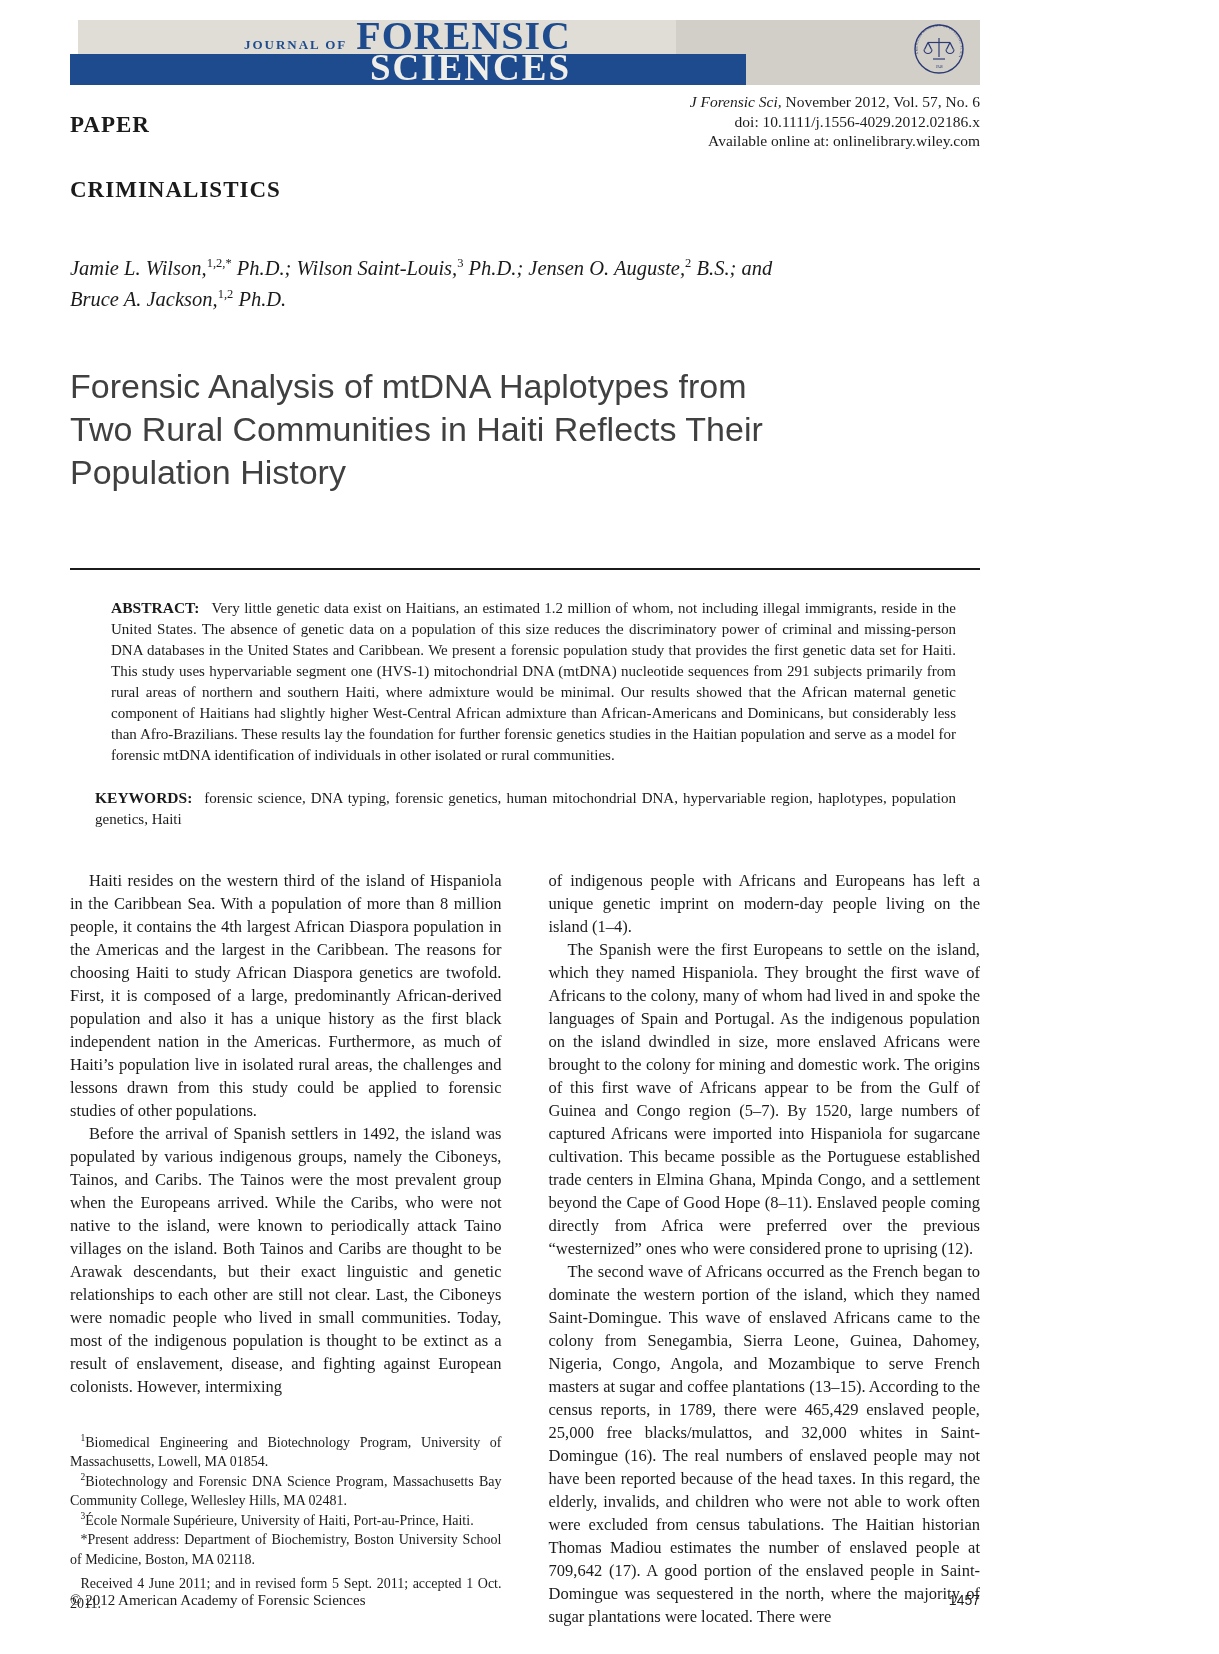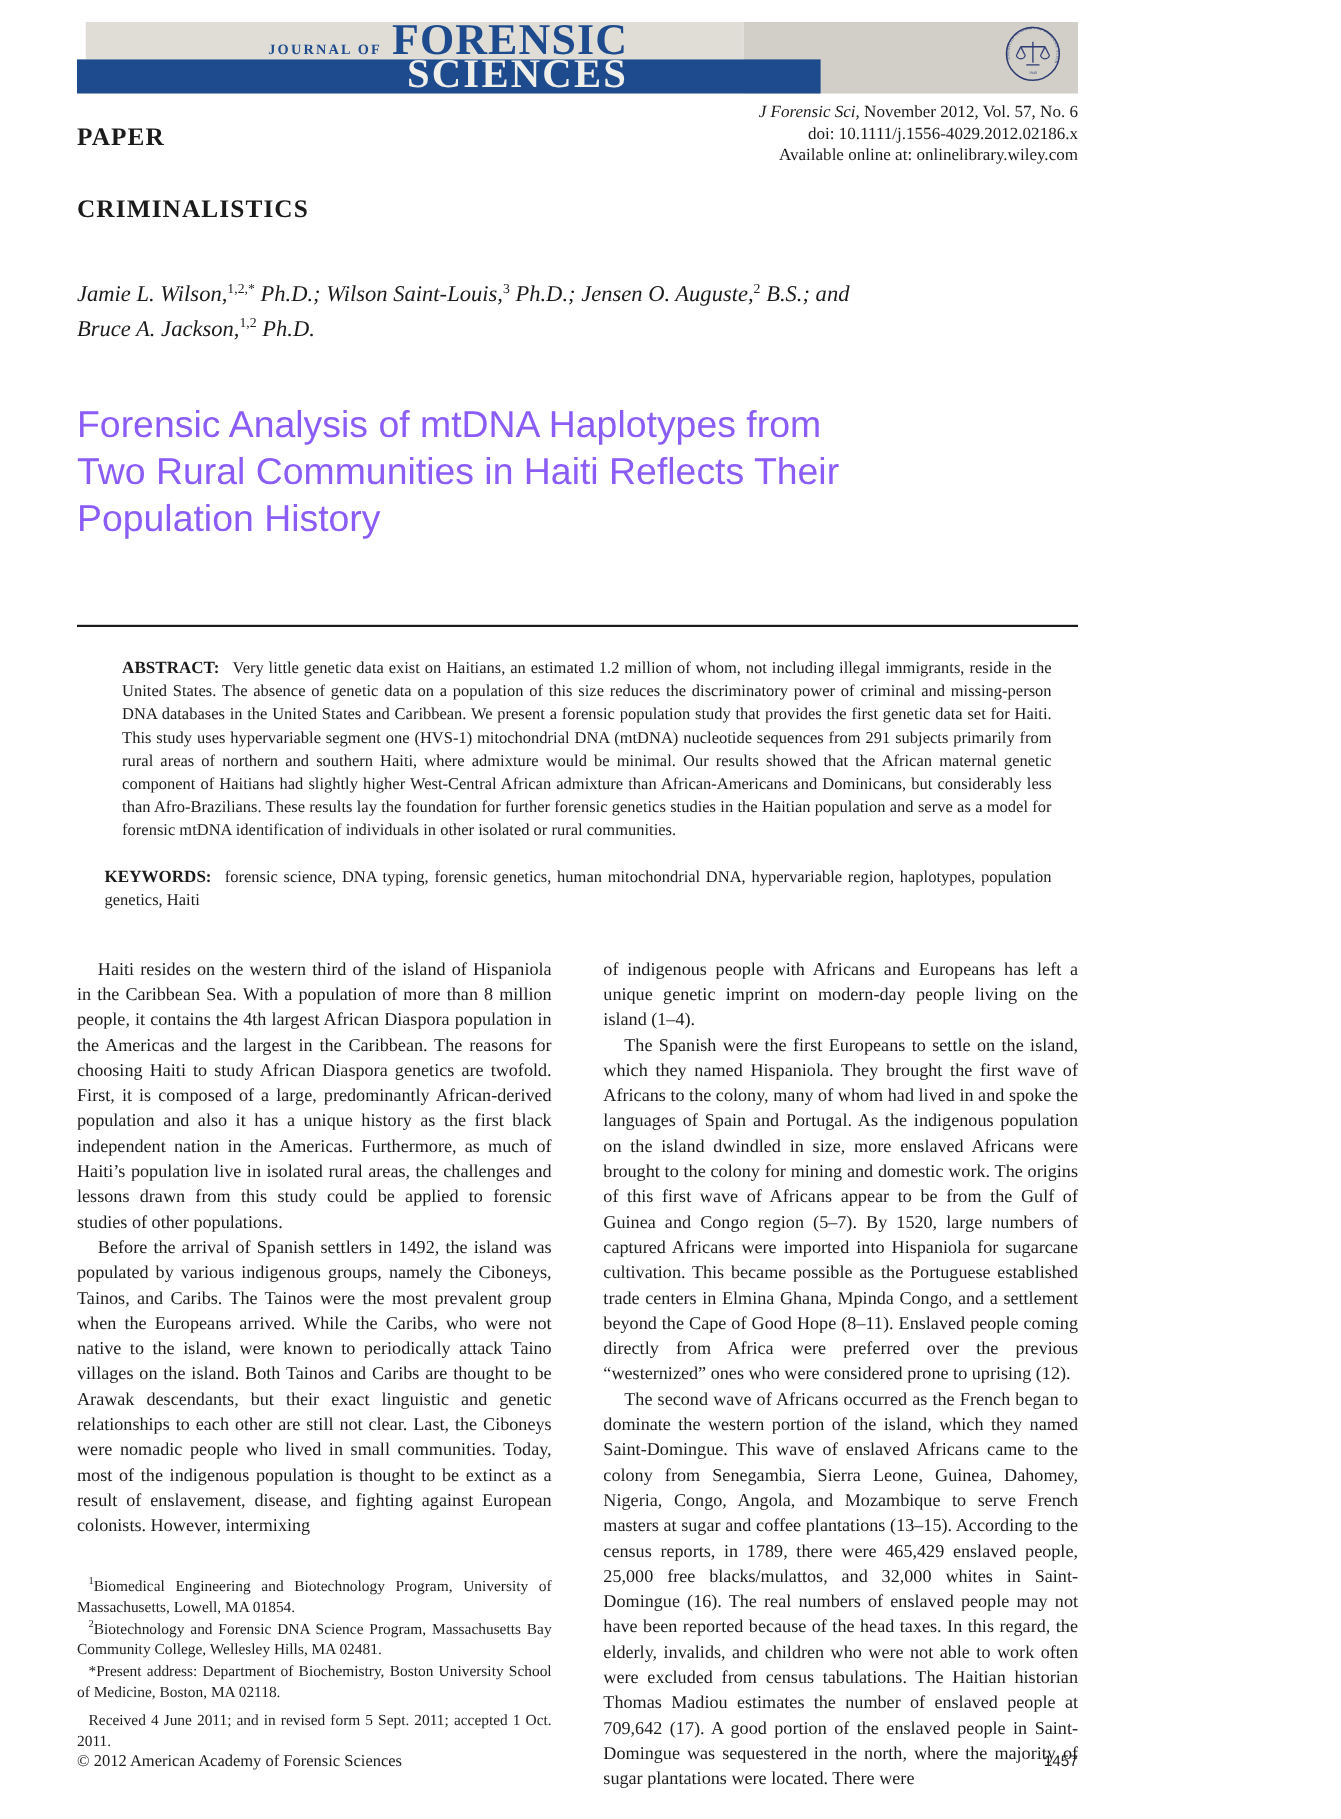--- a/index.html
+++ b/index.html
@@ -26,21 +26,21 @@
   .citation { text-align:right; font-size:15.5px; line-height:19.5px; }
   .citation .it { font-style:italic;text-align:right; }
 
   .category-label { font-size:23px; font-weight:bold; letter-spacing:1px; margin-top:26px; }
 
   
   .authors { margin-top:50px; font-style:italic; font-size:20.5px; line-height:31px; }
   .authors sup { font-style:normal; font-size:12.5px; vertical-align:super; line-height:0; }
 
   
-  .title { margin-top:50px; font-family:"Liberation Sans","DejaVu Sans",sans-serif; font-weight:400; font-size:34px; line-height:43px; color:#8b5cf6; }
+  .title { margin-top:50px; font-family:"Liberation Sans","DejaVu Sans",sans-serif; font-weight:400; font-size:34px; line-height:43px; color:#404040; }
 
   .rule { margin-top:74px; border-top:2px solid #1b1b1b; height:0; }
 
   
   .abstract { margin:27px 24px 0 41px; font-size:15px; line-height:21px; text-align:justify; }
   .abstract .lbl, .keywords .lbl { font-weight:bold; font-size:15.5px; margin-right:12px; }
   .keywords { margin:21px 24px 0 25px; font-size:15px; line-height:21px; text-align:justify; }
 
   
   .columns { display:flex; gap:47px; margin-top:39px; }
@@ -135,20 +135,21 @@
     </div>
 
     <div class="columns">
       <div class="col">
         <p class="indent">Haiti resides on the western third of the island of Hispaniola in the Caribbean Sea. With a population of more than 8 million people, it contains the 4th largest African Diaspora population in the Americas and the largest in the Caribbean. The reasons for choosing Haiti to study African Diaspora genetics are twofold. First, it is composed of a large, predominantly African-derived population and also it has a unique history as the first black independent nation in the Americas. Furthermore, as much of Haiti’s population live in isolated rural areas, the challenges and lessons drawn from this study could be applied to forensic studies of other populations.</p>
         <p class="indent">Before the arrival of Spanish settlers in 1492, the island was populated by various indigenous groups, namely the Ciboneys, Tainos, and Caribs. The Tainos were the most prevalent group when the Europeans arrived. While the Caribs, who were not native to the island, were known to periodically attack Taino villages on the island. Both Tainos and Caribs are thought to be Arawak descendants, but their exact linguistic and genetic relationships to each other are still not clear. Last, the Ciboneys were nomadic people who lived in small communities. Today, most of the indigenous population is thought to be extinct as a result of enslavement, disease, and fighting against European colonists. However, intermixing</p>
 
         <div class="footnotes">
           <p><sup>1</sup><span>Biomedical Engineering and Biotechnology Program, University of Massachusetts, Lowell, MA 01854.</span></p>
           <p><sup>2</sup><span>Biotechnology and Forensic DNA Science Program, Massachusetts Bay Community College, Wellesley Hills, MA 02481.</span></p>
+          <p><sup>3</sup><span>École Normale Supérieure, University of Haiti, Port-au-Prince, Haiti.</span></p>
           <p><sup></sup><span>*Present address: Department of Biochemistry, Boston University School of Medicine, Boston, MA 02118.</span></p>
           <p class="received">Received 4 June 2011; and in revised form 5 Sept. 2011; accepted 1 Oct. 2011.</p>
         </div>
       </div>
 
       <div class="col">
         <p>of indigenous people with Africans and Europeans has left a unique genetic imprint on modern-day people living on the island (1–4).</p>
         <p class="indent">The Spanish were the first Europeans to settle on the island, which they named Hispaniola. They brought the first wave of Africans to the colony, many of whom had lived in and spoke the languages of Spain and Portugal. As the indigenous population on the island dwindled in size, more enslaved Africans were brought to the colony for mining and domestic work. The origins of this first wave of Africans appear to be from the Gulf of Guinea and Congo region (5–7). By 1520, large numbers of captured Africans were imported into Hispaniola for sugarcane cultivation. This became possible as the Portuguese established trade centers in Elmina Ghana, Mpinda Congo, and a settlement beyond the Cape of Good Hope (8–11). Enslaved people coming directly from Africa were preferred over the previous “westernized” ones who were considered prone to uprising (12).</p>
         <p class="indent">The second wave of Africans occurred as the French began to dominate the western portion of the island, which they named Saint-Domingue. This wave of enslaved Africans came to the colony from Senegambia, Sierra Leone, Guinea, Dahomey, Nigeria, Congo, Angola, and Mozambique to serve French masters at sugar and coffee plantations (13–15). According to the census reports, in 1789, there were 465,429 enslaved people, 25,000 free blacks/mulattos, and 32,000 whites in Saint-Domingue (16). The real numbers of enslaved people may not have been reported because of the head taxes. In this regard, the elderly, invalids, and children who were not able to work often were excluded from census tabulations. The Haitian historian Thomas Madiou estimates the number of enslaved people at 709,642 (17). A good portion of the enslaved people in Saint-Domingue was sequestered in the north, where the majority of sugar plantations were located. There were</p>
       </div>

